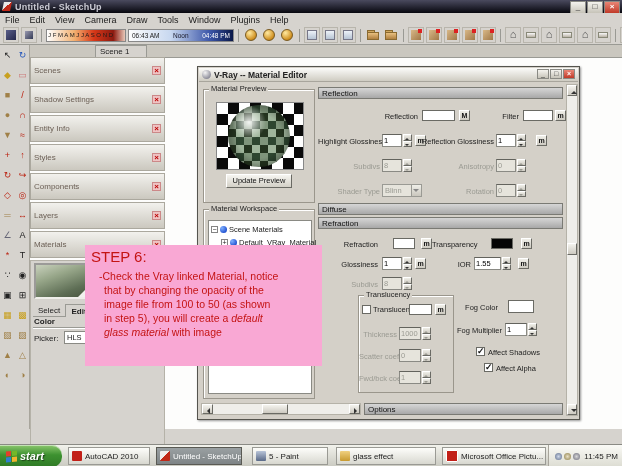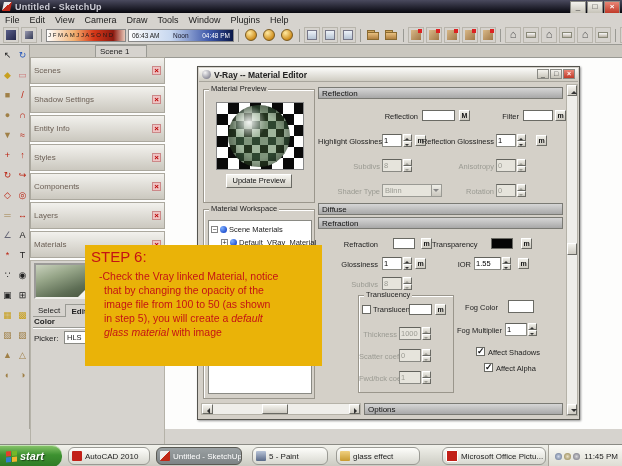--- a/index.html
+++ b/index.html
@@ -156,38 +156,38 @@
   
   .sb{position:absolute;background:#efeeea;border:1px solid #b5b2a8;box-sizing:border-box}
   .sbbtn{position:absolute;background:linear-gradient(#f4f3ee,#cdcac1);border:1px solid;
     border-color:#fff #6a6a64 #6a6a64 #fff;box-sizing:border-box}
   .arr{position:absolute;width:0;height:0;border:3px solid transparent}
   .arr.u{border-bottom-color:#333;left:3px;top:2px}
   .arr.d{border-top-color:#333;left:3px;top:4px}
   .arr.l{border-right-color:#333;left:1px;top:3px}
   .arr.r{border-left-color:#333;left:4px;top:3px}
   
-  #step{position:absolute;left:85px;top:245px;width:237px;height:121px;background:#eab308;z-index:8}
+  #step{position:absolute;left:85px;top:245px;width:237px;height:121px;background:#f9a8d4;z-index:8}
   #step .t{position:absolute;left:6px;top:3px;font-size:15px;color:#c41414}
   #step .ln{position:absolute;font-size:10.5px;color:#c41414;white-space:nowrap}
   #step .it{font-style:italic}
   
   #statusbar{position:absolute;left:0;top:429px;width:622px;height:15px;background:#d6d3ce;
     border-top:1px solid #fff;box-shadow:0 -1px 0 #9a9a94;font-size:8.5px;line-height:15px;
     padding-left:4px;box-sizing:border-box;z-index:9;color:#1c1c1c}
   #taskbar{position:absolute;left:0;top:444px;width:622px;height:22px;
     background:linear-gradient(#f2f2ec,#c9c9c0);z-index:9;border-top:1px solid #8a8a84}
   #startbtn{position:absolute;left:0;top:0;width:62px;height:22px;border-radius:0 10px 10px 0;
     background:linear-gradient(#8cc86e,#3d9130 45%,#2f7a26);display:flex;align-items:center;
     box-shadow:inset 0 1px 0 rgba(255,255,255,.5)}
   #startbtn .flag{display:grid;grid-template-columns:5px 5px;grid-template-rows:5px 5px;gap:1px;
     margin:0 3px 0 6px;transform:skewY(-6deg)}
   #startbtn .flag i{display:block}
   #startbtn .word{color:#fff;font-weight:bold;font-style:italic;font-size:11px;text-shadow:1px 1px 1px rgba(0,0,0,.5)}
-  .task{position:absolute;top:2px;height:18px;border-radius:6px;border:1px solid #9a9a94;
+  .task{position:absolute;top:2px;height:18px;border-radius:0;border:1px solid #9a9a94;
     background:linear-gradient(#fdfdfa,#d8d8d0);display:flex;align-items:center;gap:3px;
     padding:0 3px;font-size:8px;box-sizing:border-box;overflow:hidden;white-space:nowrap}
   .task.active{background:linear-gradient(#9aa0a2,#7e8486);color:#fff;border-color:#5a5a54}
   .tico{width:10px;height:10px;flex:none;border-radius:1px}
   #systray{position:absolute;right:0;top:0;width:74px;height:22px;
     background:linear-gradient(#fafaf6,#dcdcd2);border-left:1px solid #a8a59c;
     display:flex;align-items:center;justify-content:flex-end;gap:2px;padding-right:4px;box-sizing:border-box}
   #systray .ticn{width:7px;height:7px;border-radius:50%}
   #clock{font-size:8px;color:#222;margin-left:2px}
 </style>
@@ -452,21 +452,21 @@
         <span class="lbl dis" style="left:100px;top:3px;width:76px;text-align:right">Anisotropy</span>
         <input class="finp dis" style="left: 178px; top: 0px;" value="0">
         <span class="spin dis" style="left:199px;top:0">
             <i class="up"></i>
             <i class="dn"></i>
           </span>
       </div>
 
       <div class="row" style="top:99px">
         <span class="lbl dis" style="left:0;top:3px;width:62px;text-align:right">Shader Type</span>
-        <span class="fsel" style="left:64px;top:0;width:60px">
+        <span class="fsel" style="left:64px;top:0;width:40px">
           <span>Blinn</span>
           <span class="da"></span>
         </span>
         <span class="lbl dis" style="left:100px;top:3px;width:76px;text-align:right">Rotation</span>
         <input class="finp dis" style="left: 178px; top: 0px;" value="0">
         <span class="spin dis" style="left:199px;top:0">
             <i class="up"></i>
             <i class="dn"></i>
           </span>
       </div>
@@ -587,21 +587,21 @@
       <span>AutoCAD 2010</span>
     </div>
     <div class="task active" style="left:156px;width:86px">
       <span class="tico" style="background:linear-gradient(135deg,#eee 45%,#c02818 45%)"></span>
       <span>Untitled - SketchUp</span>
     </div>
     <div class="task" style="left:252px;width:76px">
       <span class="tico" style="background:linear-gradient(#b8c4d8,#5a6a88)"></span>
       <span>5 - Paint</span>
     </div>
-    <div class="task" style="left:336px;width:84px">
+    <div class="task" style="left:336px;width:100px">
       <span class="tico" style="background:linear-gradient(#f0d080,#c89a30)"></span>
       <span>glass effect</span>
     </div>
     <div class="task" style="left:442px;width:104px">
       <span class="tico" style="background:#c22018;border:1px solid #fff"></span>
       <span>Microsoft Office Pictu...</span>
     </div>
     <div id="systray">
       <span class="ticn" style="background:radial-gradient(#cfd8e8,#5a6a88)"></span>
       <span class="ticn" style="background:radial-gradient(#e8e0c8,#8a7a40)"></span>

